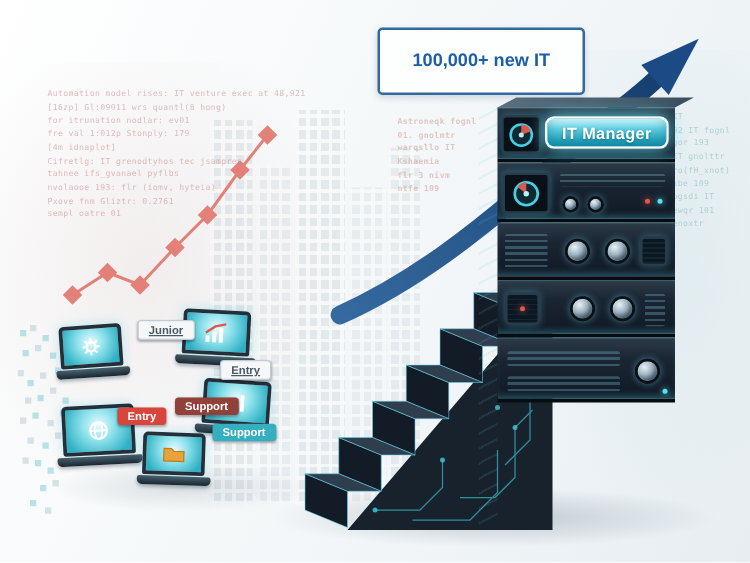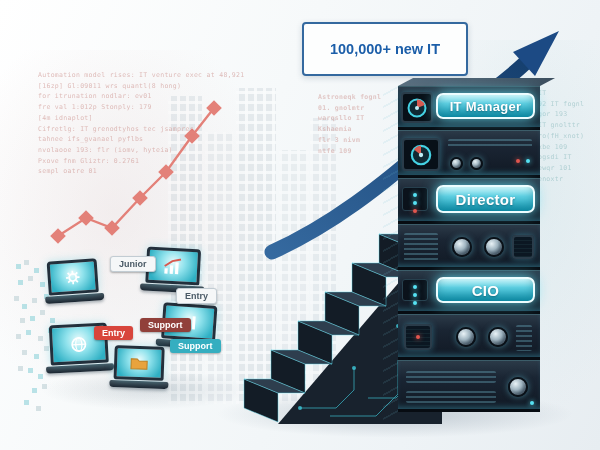--- a/index.html
+++ b/index.html
@@ -41,21 +41,21 @@
   .laptop .screen { position:relative; border:3px solid #22303c; border-radius:4px 4px 2px 2px;
     background: radial-gradient(circle at 50% 38%, #e8fbfc 0%, #8fe2ec 38%, #2fb0c4 85%);
     display:flex; align-items:center; justify-content:center;
     box-shadow: 0 0 9px rgba(80,200,220,.35); }
   .laptop .base { height:7px; width:118%; margin-left:-9%; margin-top:1px; border-radius:2px 2px 4px 4px;
     background: linear-gradient(180deg,#46555f,#1b2530); box-shadow:0 2px 3px rgba(40,60,75,.35); }
 
   
   .tag { position:absolute; z-index:6; font-size:9px; font-weight:700; padding:2px 8px;
     border-radius:3px; box-shadow:0 1px 2px rgba(0,0,0,.30); white-space:nowrap; }
-  .tag-light { background:#f5f7f8; color:#4a5a66; border:1px solid #c2ccd3; }
+  .tag-light { background:#f5f7f8; color:#4a5a66; border:1px solid #c2ccd3;text-decoration:underline; }
   .tag-red   { background:#d8453c; color:#fff; }
   .tag-dark  { background:#91403a; color:#fff; }
   .tag-teal  { background:#35aec0; color:#fff; }
 
   
   .tower { position:absolute; left:398px; top:86px; width:142px; height:326px; z-index:5;text-align:center; }
   .tower-top { position:absolute; left:0; top:-8px; width:142px; height:8px;
     background: linear-gradient(90deg,#5a7080,#3c4f5f); transform: skewX(-62deg); transform-origin:0 100%; }
   .tower-side { position:absolute; left:-15px; top:0; width:15px; height:326px;
     background: linear-gradient(180deg,#20303e,#0c141d 85%);
@@ -321,44 +321,28 @@
           <circle cx="12" cy="12" r="2" fill="#bfeef5"></circle>
         </svg>
       </div>
       <div class="vent" style="left:50px; top:8px; width:84px; height:10px;"></div>
       <div class="knob k12" style="left:52px; top:26px;"></div>
       <div class="knob k12" style="left:72px; top:26px;"></div>
       <div class="led" style="right:10px; top:28px;"></div>
       <div class="led red" style="right:20px; top:28px;"></div>
     </div>
 
-    <div class="unit" style="height:46px;">
-      <div class="side-module">
-        <div class="led" style="left:10px; top:5px;"></div>
-        <div class="led" style="left:10px; top:13px;"></div>
-        <div class="led red" style="left:10px; top:21px;"></div>
-      </div>
-      <div class="plate">Director</div>
-    </div>
 
     <div class="unit" style="height:46px;">
       <div class="vent" style="left:6px; top:8px; width:34px; height:28px;"></div>
       <div class="knob k18" style="left:54px; top:12px;"></div>
       <div class="knob k18" style="left:86px; top:12px;"></div>
       <div class="mini-screen lines" style="left:114px; top:10px; width:22px; height:24px;"></div>
     </div>
 
-    <div class="unit" style="height:44px;">
-      <div class="side-module">
-        <div class="led" style="left:10px; top:5px;"></div>
-        <div class="led" style="left:10px; top:13px;"></div>
-        <div class="led" style="left:10px; top:21px;"></div>
-      </div>
-      <div class="plate">CIO</div>
-    </div>
 
     <div class="unit" style="height:46px;">
       <div class="mini-screen lines" style="left:6px; top:9px; width:28px; height:26px;">
         <div class="led red" style="left:10px; top:9px;"></div>
       </div>
       <div class="knob k18" style="left:58px; top:12px;"></div>
       <div class="knob k18" style="left:90px; top:12px;"></div>
       <div class="vent" style="left:118px; top:10px; width:16px; height:26px;"></div>
     </div>
 

